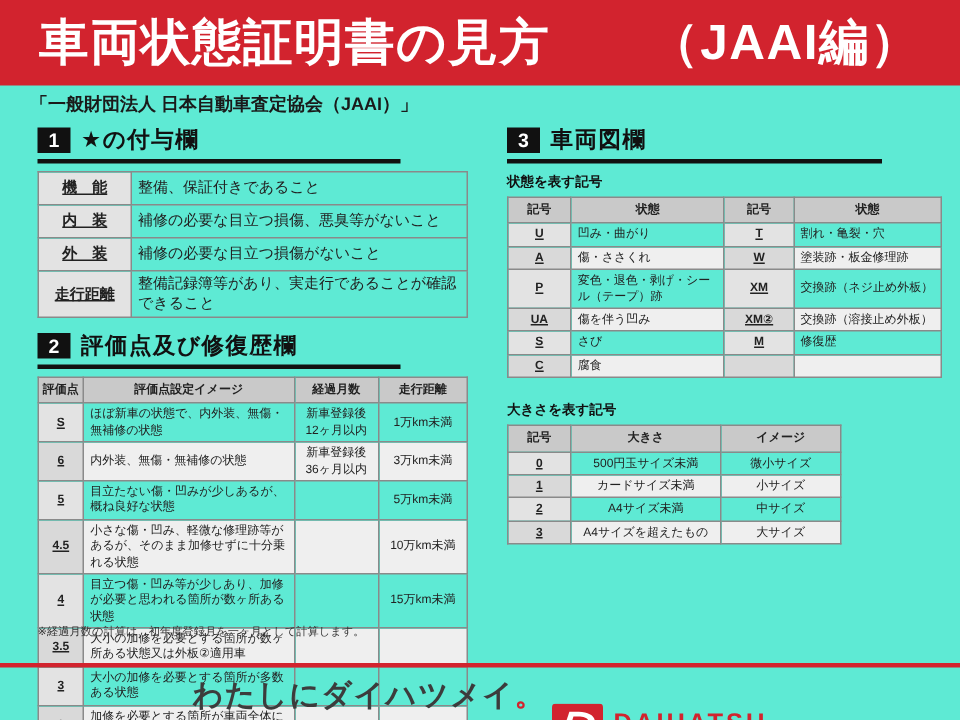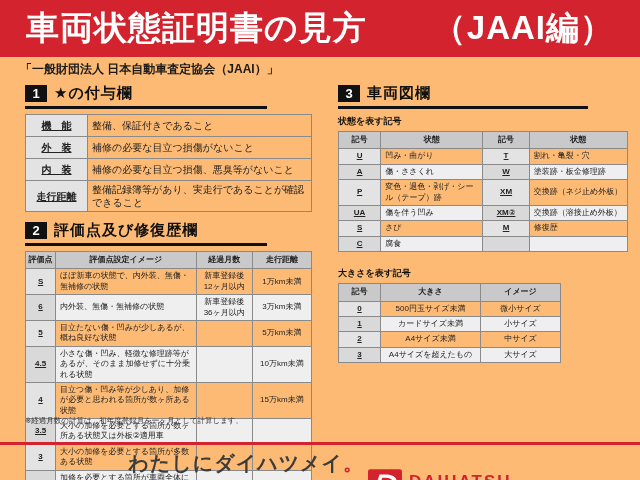--- a/index.html
+++ b/index.html
@@ -1,17 +1,17 @@
 <!DOCTYPE html>
 <html><head>
 <meta charset="utf-8">
 <style>
   * { margin:0; padding:0; box-sizing:border-box; }
   html,body { width:640px; height:480px; background:#fff; font-family:"Liberation Sans","DejaVu Sans",sans-serif; }
-  .page { position:relative; width:640px; height:480px; background:#fdba74; overflow:hidden;padding-left:36px; }
+  .page { position:relative; width:640px; height:480px; background:#5eead4; overflow:hidden;padding-left:36px; }
 
   
   .hdr { position:absolute; top:0; left:0; width:640px; height:57px; background:#d2232e;
          display:flex; align-items:center; justify-content:space-between; padding:0 26px; }
   .hdr .t { color:#fff; font-weight:bold; font-size:33px; letter-spacing:1px; white-space:nowrap; }
   .attribution { position:absolute; top:61px; left:20px; font-size:12px; font-weight:bold; color:#1a1a1a; }
 
   
   .col-left  { position:absolute; left:25px;  top:84px; width:287px; }
   .col-right { position:absolute; left:338px; top:84px; width:290px; }
@@ -76,26 +76,26 @@
       <div class="sec-title">★の付与欄</div>
     </div>
 
     <table class="t1">
       <tbody>
           <tr>
         <td class="sym">機　能</td>
         <td>整備、保証付きであること</td>
       </tr>
       <tr>
+        <td class="sym">内　装</td>
+        <td>補修の必要な目立つ損傷、悪臭等がないこと</td>
+      </tr>
+      <tr>
         <td class="sym">外　装</td>
         <td>補修の必要な目立つ損傷がないこと</td>
-      </tr>
-      <tr>
-        <td class="sym">内　装</td>
-        <td>補修の必要な目立つ損傷、悪臭等がないこと</td>
       </tr>
       <tr>
         <td class="sym">走行距離</td>
         <td>整備記録簿等があり、実走行であることが確認できること</td>
       </tr>
     </tbody>
       </table>
 
     <div class="gap"></div>
 

